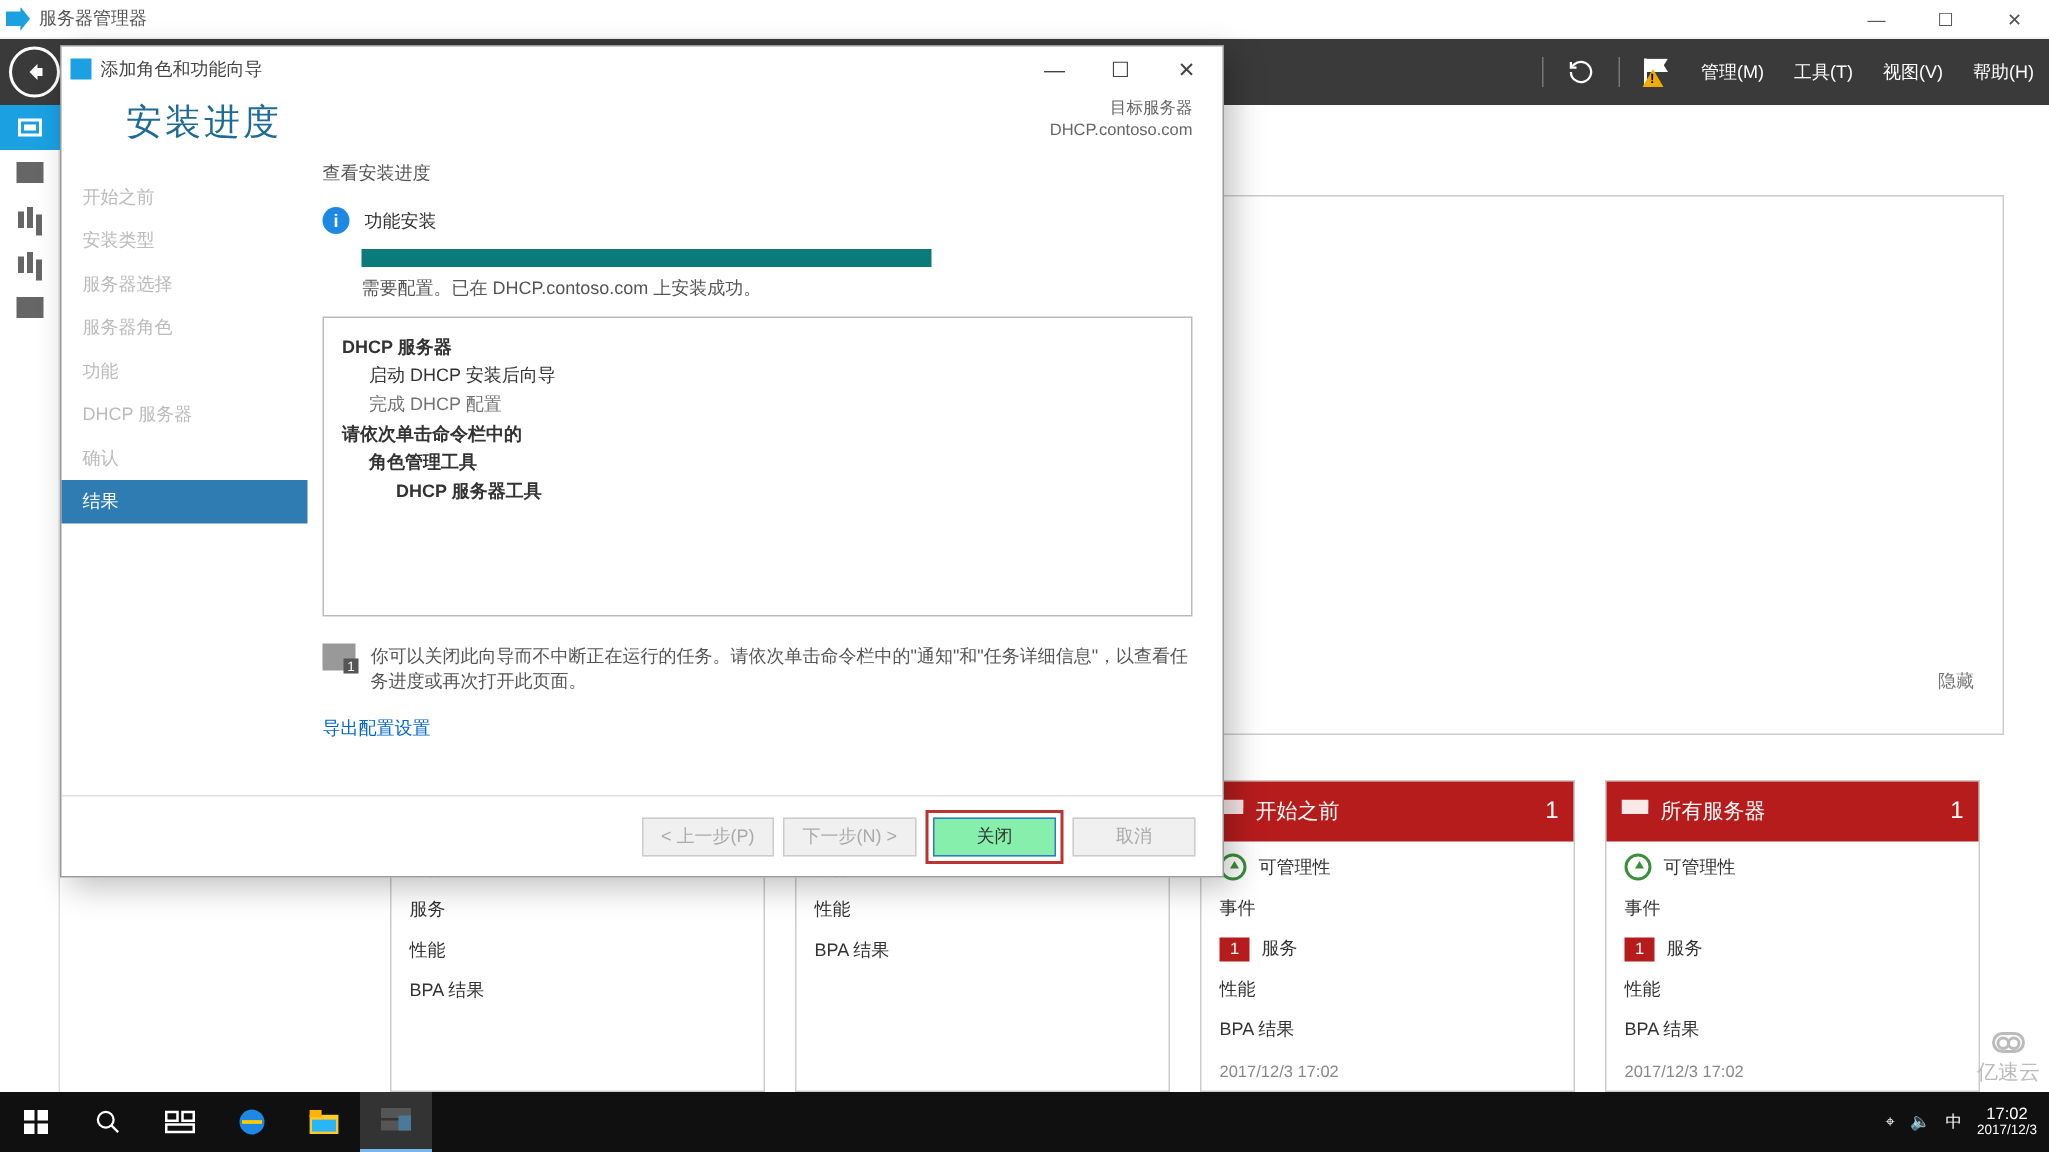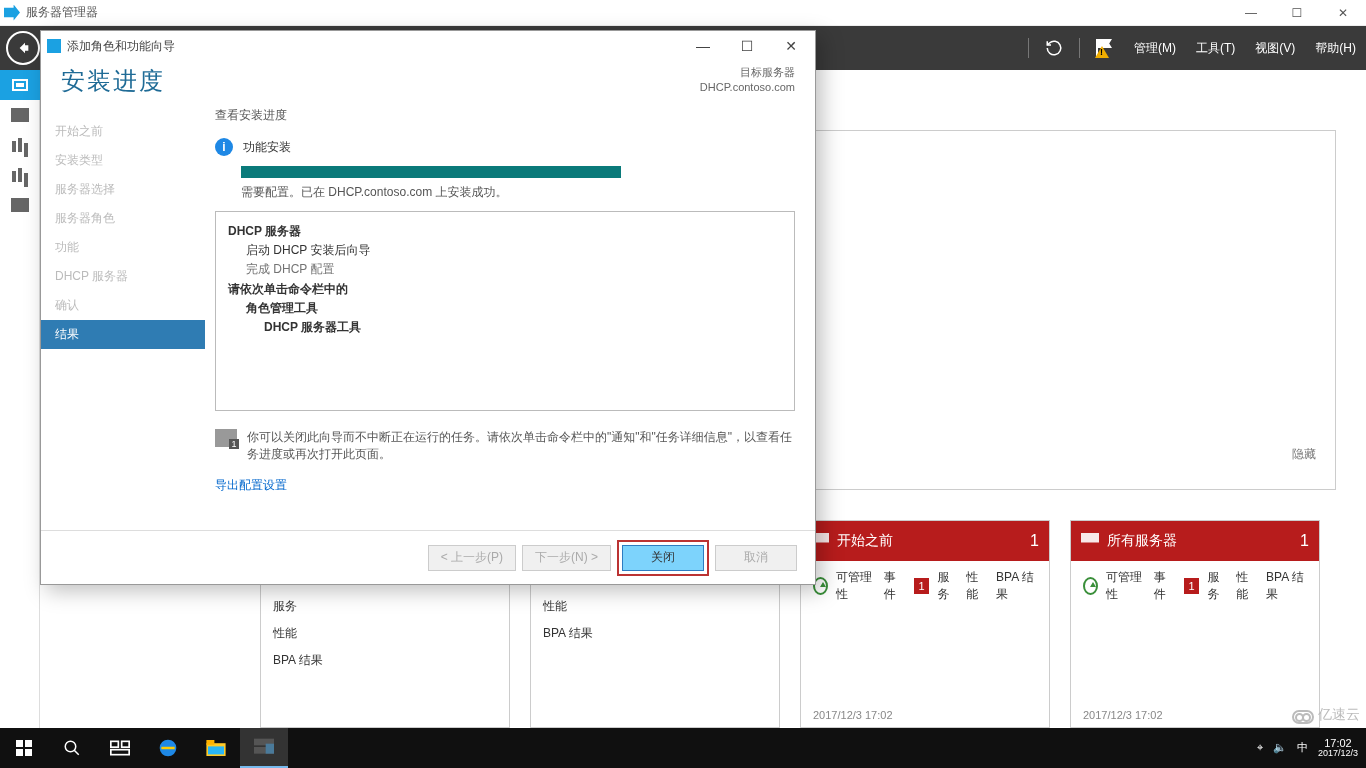--- a/index.html
+++ b/index.html
@@ -44,39 +44,39 @@
 .hide-link { position: absolute; right: 50px; top: 376px; font-size: 12px; color: #777; }
 
 
 .tiles { position: absolute; left: 220px; top: 450px; right: 30px; bottom: 0; display: flex; gap: 20px; }
 .tile { width: 250px; border: 1px solid #ccc; display: flex; flex-direction: column; }
 .tile .thead { height: 40px; display: flex; align-items: center; padding: 0 10px; gap: 8px; color: #fff; font-size: 14px; }
 .tile.local .thead, .tile.all .thead { background: #b71c1c; }
 .tile .thead .num { margin-left: auto; font-size: 16px; }
 .tile .thead .tico { width: 18px; height: 16px; background: #fff; opacity: .9; }
 .tile .thead .tico.srv { clip-path: polygon(0 0,100% 0,100% 60%,0 60%); box-shadow: 0 6px 0 #fff inset; }
-.tile .body { padding: 8px 12px; font-size: 12px; color: #333; display: flex; flex-direction: row; gap: 10px; }
+.tile .body { padding: 8px 12px; font-size: 12px; color: #333; display: flex; flex-direction: column; gap: 10px; }
 .tile .row { display: flex; align-items: center; gap: 8px; }
 .tile .row .up { width: 18px; height: 18px; border: 2px solid #3a8f3a; border-radius: 50%; position: relative; }
 .tile .row .up:after { content:""; position:absolute; left:5px; top:3px; width:0; height:0; border-left:3px solid transparent; border-right:3px solid transparent; border-bottom:5px solid #3a8f3a; }
 .tile .row .badge { width: 20px; height: 16px; background: #b71c1c; color: #fff; display: flex; align-items: center; justify-content: center; font-size: 11px; }
 .tile .foot { margin-top: auto; padding: 6px 12px; font-size: 11px; color: #888; text-align: left; }
 
 
 .tileplain { width: 250px; border: 1px solid #ccc; padding-top: 42px; }
 .tileplain .body { padding: 8px 12px; font-size: 12px; color: #333; display: flex; flex-direction: column; gap: 10px; }
 
 
 .dlg { position: absolute; left: 40px; top: 30px; width: 776px; height: 555px; background: #fff; border: 1px solid #999; box-shadow: 6px 6px 20px rgba(0,0,0,.25); display: flex; flex-direction: column; }
 .dlg-title { height: 30px; display: flex; align-items: center; padding: 0 2px 0 6px; font-size: 12px; color: #444; }
 .dlg-title .ico { width: 14px; height: 14px; margin-right: 6px; background: #1ba1e2; }
 .dlg-title .spacer { flex: 1; }
 .dlg-title .wbtn { width: 44px; height: 28px; display: flex; align-items: center; justify-content: center; font-size: 14px; color: #444; }
 
-.dlg-head { display: flex; align-items: flex-start; padding: 4px 20px 10px 20px; }
+.dlg-head { display: flex; align-items: flex-start; padding: 4px 20px 10px 20px; margin-left: 23px; }
 .dlg-head h1 { font-size: 24px; font-weight: 300; color: #1f6b96; letter-spacing: 2px; }
 .dlg-head .target { margin-left: auto; text-align: right; font-size: 11px; color: #666; line-height: 1.4; }
 
 .dlg-body { flex: 1; display: flex; min-height: 0; }
 .steps { width: 164px; padding-top: 10px; }
 .steps .s { padding: 6px 14px; font-size: 12px; color: #bbb; }
 .steps .s.active { background: #2f7cb3; color: #fff; }
 
 .pane { flex: 1; padding: 0 20px 0 10px; display: flex; flex-direction: column; font-size: 12px; color: #333; }
 .pane .lbl1 { color: #555; margin-bottom: 14px; }
@@ -90,31 +90,31 @@
 .pane .box .ind2 { padding-left: 36px; }
 .pane .box .link { color: #737373; cursor: pointer; }
 .pane .note { display: flex; gap: 10px; margin-top: 18px; color: #555; }
 .pane .note .nico { width: 22px; height: 18px; background: #999; position: relative; flex: none; }
 .pane .note .nico:after { content:"1"; position:absolute; right:-2px; bottom:-2px; background:#555; color:#fff; font-size:9px; width:10px; height:10px; display:flex; align-items:center; justify-content:center; }
 .pane .export { color: #0066cc; margin-top: 14px; cursor: pointer; }
 
 .dlg-foot { height: 54px; border-top: 1px solid #ddd; display: flex; align-items: center; justify-content: flex-end; gap: 6px; padding: 0 18px; }
 .dlg-foot button { height: 26px; min-width: 82px; padding: 0 12px; font-size: 12px; background: #f0f0f0; border: 1px solid #aaa; color: #333; }
 .dlg-foot button:disabled { color: #aaa; border-color: #ccc; }
-.dlg-foot button.primary { background: #7dd3fc; border: 1px solid #2d7cc1; }
+.dlg-foot button.primary { background: #86efac; border: 1px solid #2d7cc1; }
 .primary-wrap { border: 2px solid #b33; padding: 3px; }
 
 
 .taskbar { position: absolute; left: 0; right: 0; bottom: 0; height: 40px; background: #101010; display: flex; align-items: center; }
 .taskbar .tbtn { width: 48px; height: 40px; display: flex; align-items: center; justify-content: center; color: #fff; }
 .taskbar .tbtn.active { background: #333; border-bottom: 2px solid #76b9ed; }
 .taskbar .tray { margin-left: auto; display: flex; align-items: center; gap: 10px; padding: 0 8px; color: #fff; font-size: 11px; }
 .winlogo { width: 16px; height: 16px; display: grid; grid-template-columns: 1fr 1fr; grid-template-rows: 1fr 1fr; gap: 2px; }
 .winlogo span { background: #fff; }
-.watermark { position: absolute; right: 6px; bottom: 44px; font-size: 14px; color: #bbb; display: flex; align-items: flex-end; gap: 4px; }
+.watermark { position: absolute; right: 6px; bottom: 44px; font-size: 14px; color: #bbb; display: flex; align-items: center; gap: 4px; flex-direction: column; }
 .watermark .c { width: 22px; height: 14px; border: 2px solid #bbb; border-radius: 8px; position: relative; }
 .watermark .c:before, .watermark .c:after { content:""; position:absolute; width:5px; height:5px; border:2px solid #bbb; border-radius:50%; top:1px; }
 .watermark .c:before { left:1px; } .watermark .c:after { right:1px; }
 </style>
 </head>
 <body>
 
 <div class="outer-title">
   <div class="ico"></div>
   <span>服务器管理器</span>

